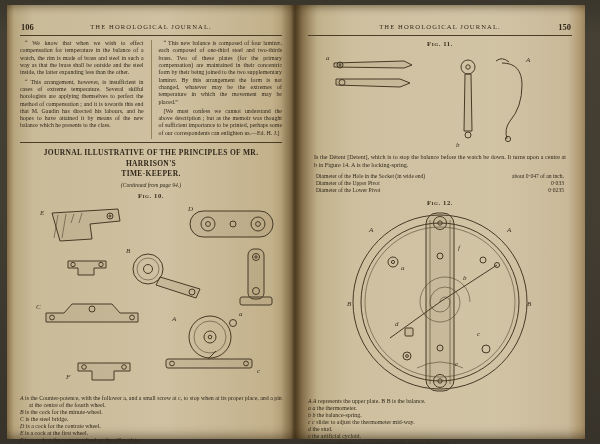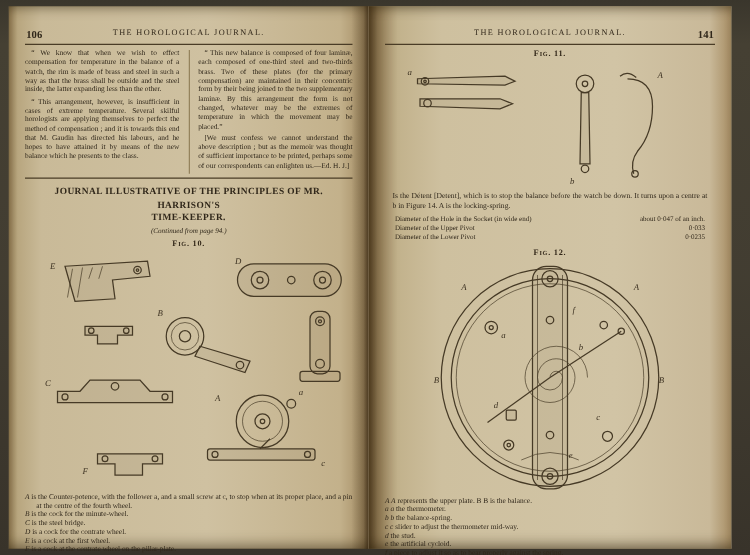--- a/index.html
+++ b/index.html
@@ -172,21 +172,21 @@
       </div>
 
     </div>
   </div>
 
   <div class="page page-right">
     <div class="inner">
 
       <div class="hdr">
         <span class="jt">THE HOROLOGICAL JOURNAL.</span>
-        <span class="pn pn-r">141</span>
+        <span class="pn pn-r">150</span>
       </div>
       <div class="hdr-rule"></div>
 
       <div class="figlabel">Fig. 11.</div>
 
       <svg class="fig" width="240" height="102" viewBox="0 0 240 102">
         <g>
           <path class="ink-fill" d="M14 14 l70 -2 l8 4 l-8 3 l-70 -1 Z"></path>
           <circle class="ink" cx="20" cy="16" r="3"></circle>
             <circle class="ink" cx="20" cy="16" r="1"></circle>

